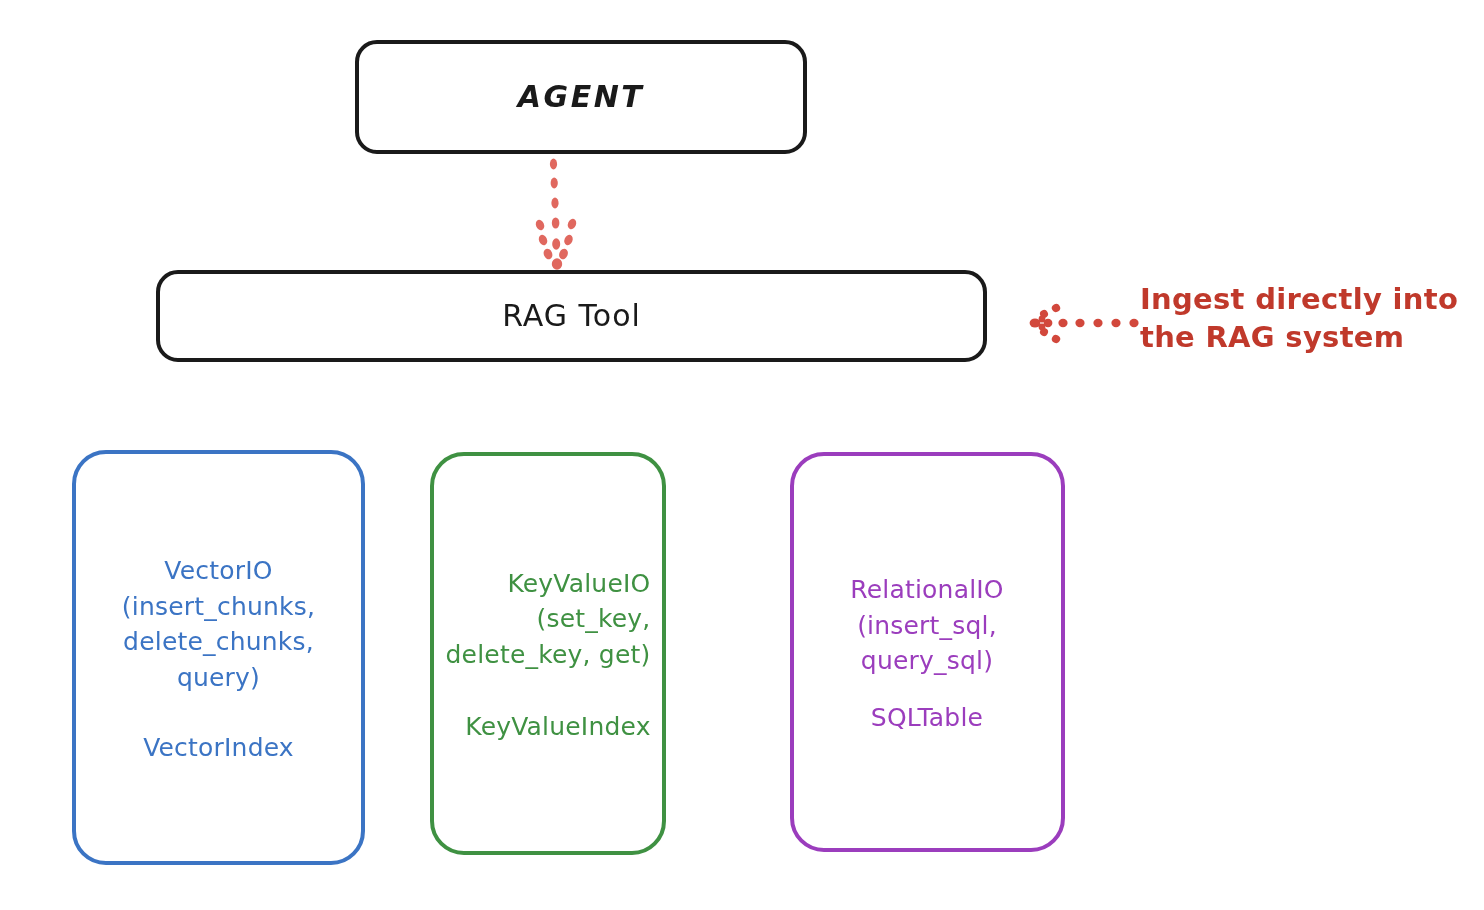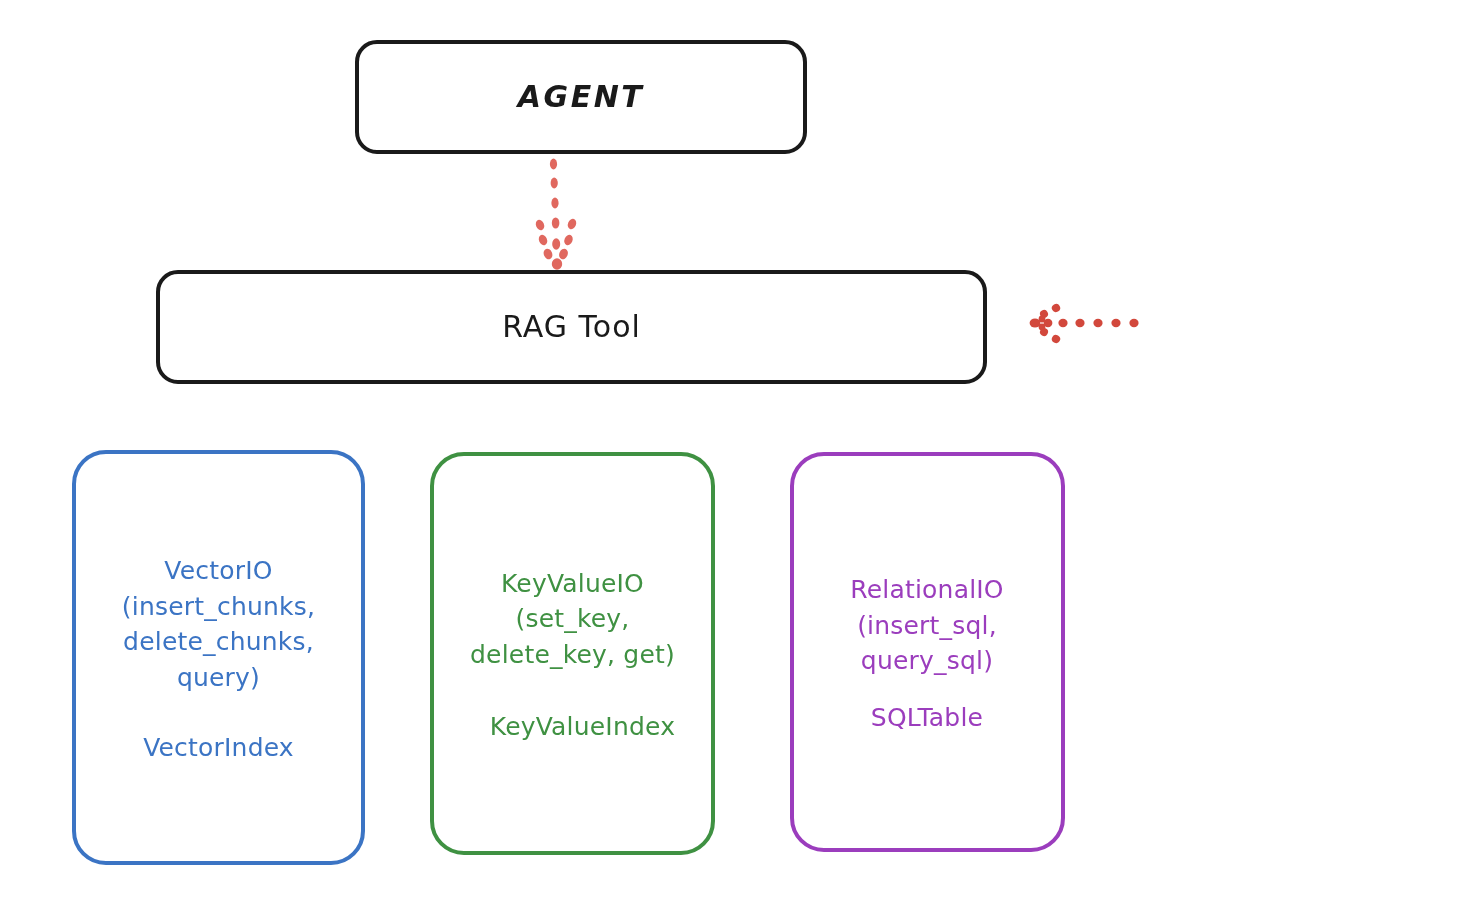--- a/index.html
+++ b/index.html
@@ -55,21 +55,21 @@
     font-size: 30px;
     letter-spacing: 2.5px;
     color: #1a1a1a;
   }
 
   
   #node-ragtool {
     left: 156px;
     top: 270px;
     width: 831px;
-    height: 114px;
+    height: 92px;
     border: 4px solid #1a1a1a;
     border-radius: 22px;
   }
   #node-ragtool .node-label {
     font-family: "DejaVu Sans", sans-serif;
     font-size: 30px;
     font-weight: 500;
     letter-spacing: 1px;
     color: #1a1a1a;
   }
@@ -109,23 +109,24 @@
     width: 293px;
     height: 415px;
     border-color: #3b74c4;
   }
   #card-vector .provider-api,
   #card-vector .provider-index { color: #3b74c4; }
 
   #card-keyvalue {
     left: 430px;
     top: 452px;
-    width: 285px;
+    width: 236px;
     height: 403px;
     border-color: #3f9142;
+    text-align: right;
   }
   #card-keyvalue .provider-api,
   #card-keyvalue .provider-index { color: #3f9142; }
   #card-keyvalue .provider-index { margin-top: 40px; margin-left: 20px; }
 
   #card-relational {
     left: 790px;
     top: 452px;
     width: 275px;
     height: 400px;
@@ -215,20 +216,22 @@
       <ellipse cx="24" cy="18" rx="4.0" ry="4.0" transform="rotate(-30 24 18)"></ellipse>
       <ellipse cx="36" cy="12" rx="4.2" ry="4.0" transform="rotate(-30 36 12)"></ellipse>
       <ellipse cx="22" cy="23" rx="3.4" ry="3.4"></ellipse>
 
       <ellipse cx="24" cy="36" rx="4.0" ry="4.0" transform="rotate(30 24 36)"></ellipse>
       <ellipse cx="36" cy="43" rx="4.2" ry="4.0" transform="rotate(30 36 43)"></ellipse>
       <ellipse cx="22" cy="31" rx="3.4" ry="3.4"></ellipse>
     </g>
   </svg>
 
+  <div id="annotation-ingest">Ingest directly into
+the RAG system</div>
 
   <div class="provider-card" id="card-vector">
     <span class="provider-api">VectorIO
 (insert_chunks,
 delete_chunks,
 query)</span>
     <span class="provider-index">VectorIndex</span>
   </div>
 
   <div class="provider-card" id="card-keyvalue">

